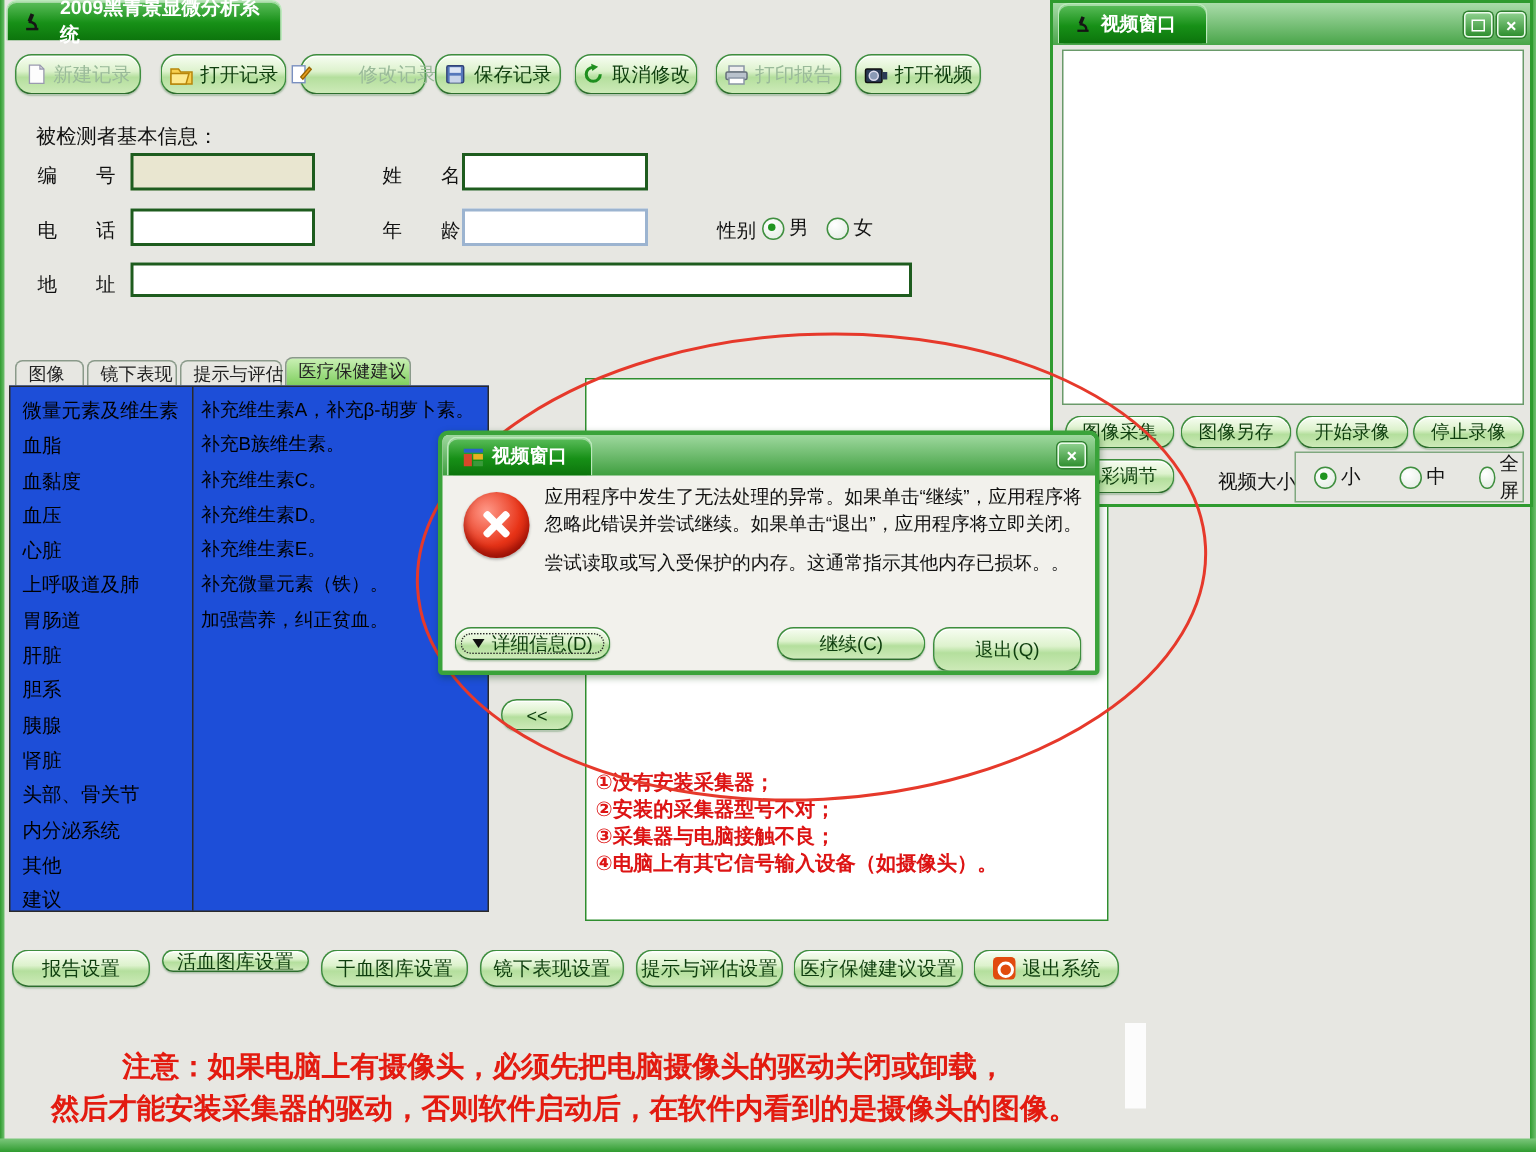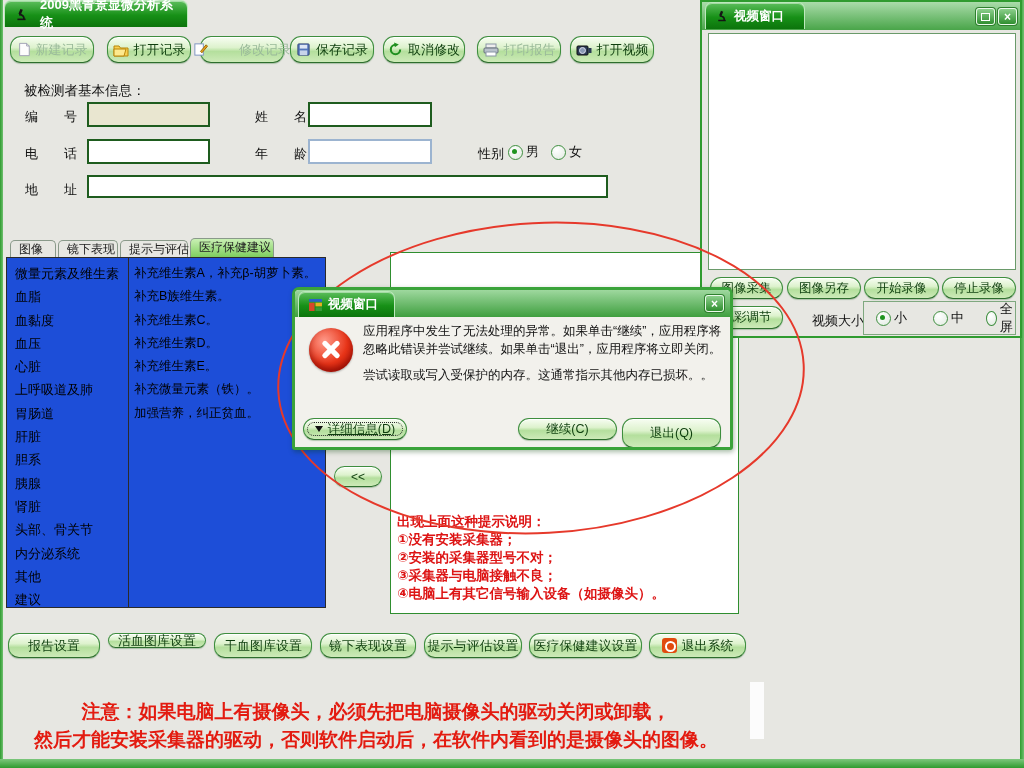--- a/index.html
+++ b/index.html
@@ -211,21 +211,20 @@
       <div class="val-item">补充维生素E。</div>
       <div class="val-item">补充微量元素（铁）。</div>
       <div class="val-item">加强营养，纠正贫血。</div>
     </div>
   </div>
 
   <button class="abs gbtn" style="left:334px;top:466px;width:48px;height:21px;font-size:12px;">&lt;&lt;</button>
 
   <div class="abs groupbox" style="left:390px;top:252px;width:349px;height:362px;">
     <div class="abs" style="left:6px;top:260px;">
-      <div class="notice-line">出现上面这种提示说明：</div>
       <div class="notice-line">①没有安装采集器；</div>
       <div class="notice-line">②安装的采集器型号不对；</div>
       <div class="notice-line">③采集器与电脑接触不良；</div>
       <div class="notice-line">④电脑上有其它信号输入设备（如摄像头）。</div>
     </div>
   </div>
 
   <button class="abs gbtn" style="left:8px;top:633px;width:92px;height:25px;">报告设置</button>
   <button class="abs gbtn" style="left:108px;top:633px;width:98px;height:15px;">活血图库设置</button>
   <button class="abs gbtn" style="left:214px;top:633px;width:98px;height:25px;">干血图库设置</button>
@@ -308,21 +307,21 @@
 
     <div class="err-ball" style="left:14px;top:38px;">
         <i class="x1"></i>
         <i class="x2"></i>
       </div>
     <div class="abs dlg-msg" style="left:68px;top:33px;width:360px;">
       <p>应用程序中发生了无法处理的异常。如果单击“继续”，应用程序将忽略此错误并尝试继续。如果单击“退出”，应用程序将立即关闭。</p>
       <p>尝试读取或写入受保护的内存。这通常指示其他内存已损坏。。</p>
     </div>
 
-    <button class="abs gbtn focus-dotted" style="left:8px;top:128px;width:104px;height:22px;font-size:12.5px;text-decoration:underline;">
+    <button class="abs gbtn focus-dotted" style="left:8px;top:128px;width:104px;height:22px;font-size:12.5px;">
       <span class="darr"></span>
       <span>详细信息(D)</span>
     </button>
     <button class="abs gbtn" style="left:223px;top:128px;width:99px;height:22px;font-size:12.5px;">继续(C)</button>
     <button class="abs gbtn" style="left:327px;top:128px;width:99px;height:30px;font-size:12.5px;">退出(Q)</button>
   </div>
 
 </div>
 
 </body></html>

